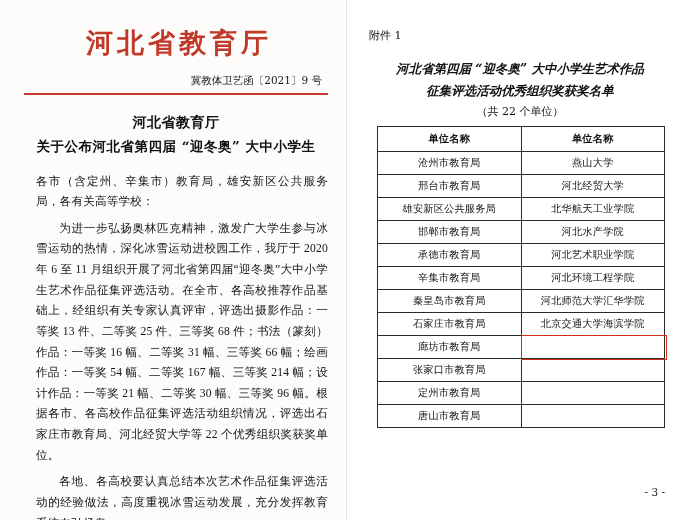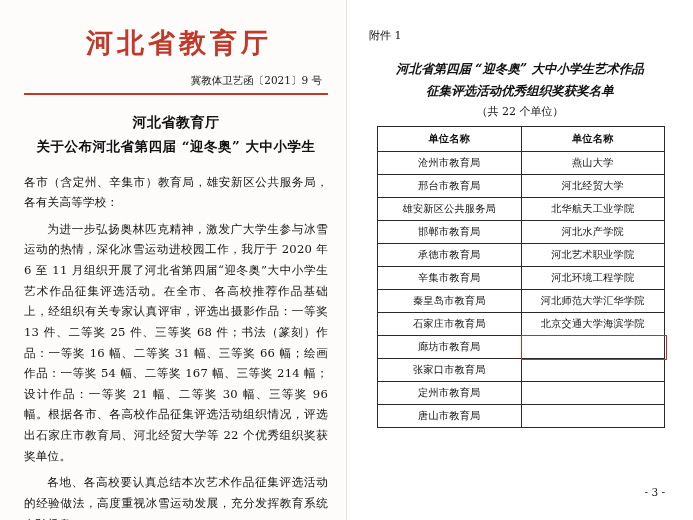--- a/index.html
+++ b/index.html
@@ -71,21 +71,22 @@
   .body-text {
     margin-top: 14px;
     font-family: "DejaVu Serif", "Liberation Serif", serif;
     font-size: 11.6px;
     color: #141414;
     line-height: 1.78;
     text-align: justify;
     letter-spacing: 0.2px;
   }
   .body-text p {
-    margin: 0 0 6px 0;
+    margin: 0 0 6px 12px;
+    font-family: Liberation Serif, serif;
   }
   .indent { text-indent: 2em; }
 
   
   .right-page {
     position: relative;
     width: 347px;
     height: 520px;
     background: #ffffff;
     box-sizing: border-box;

